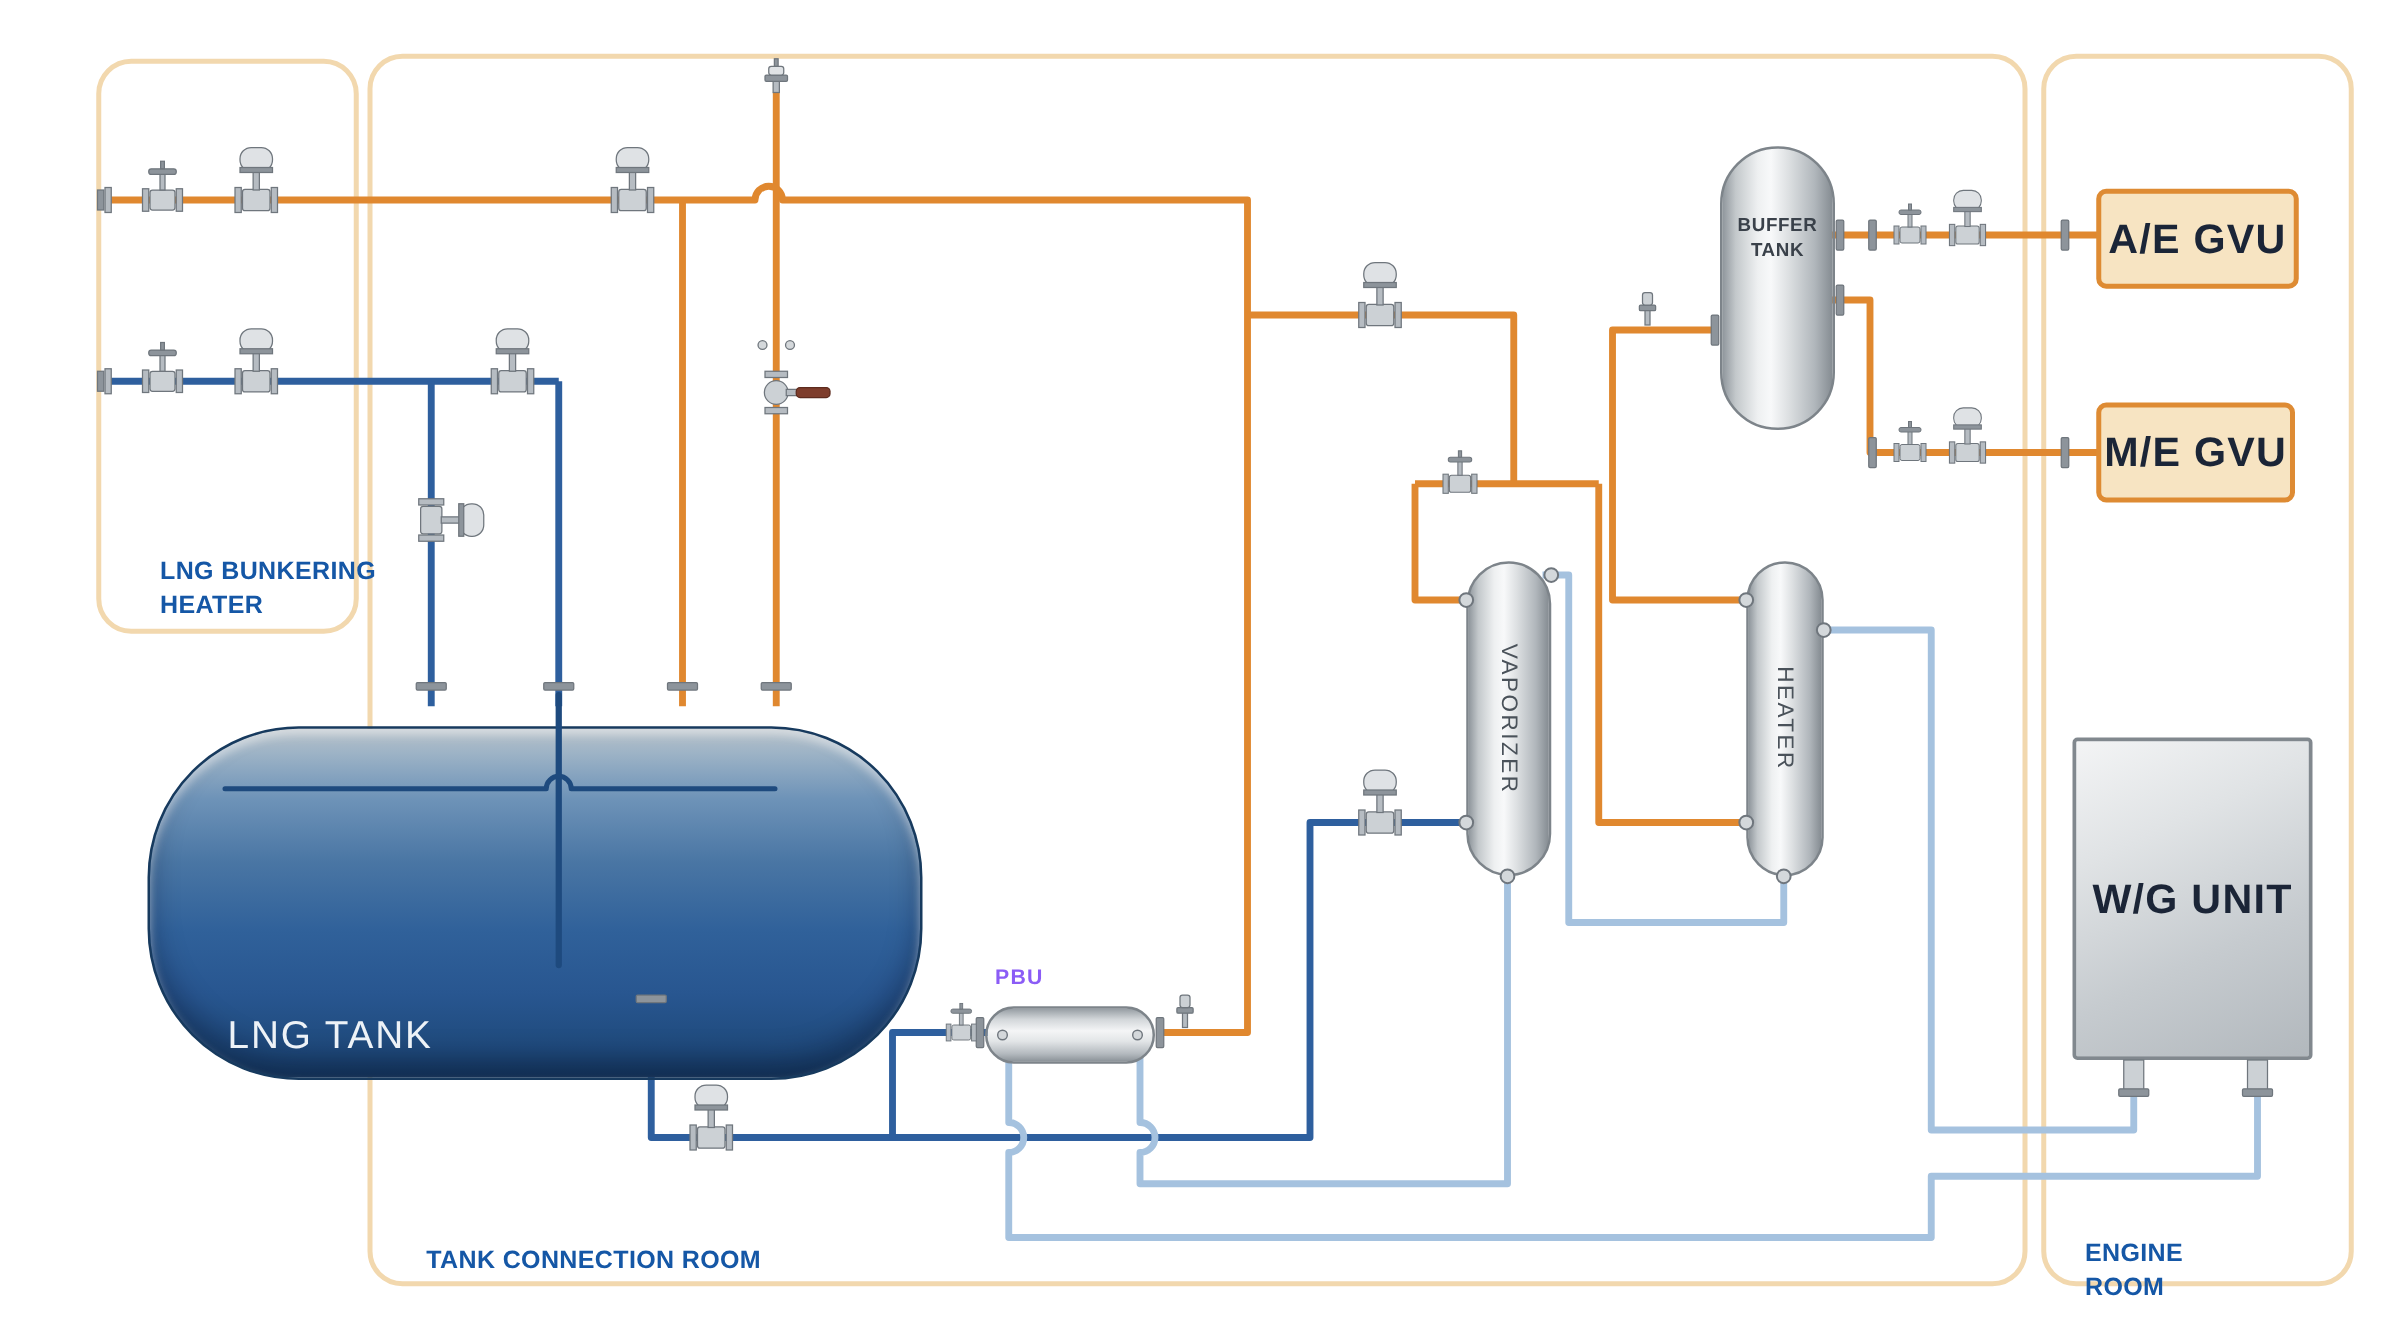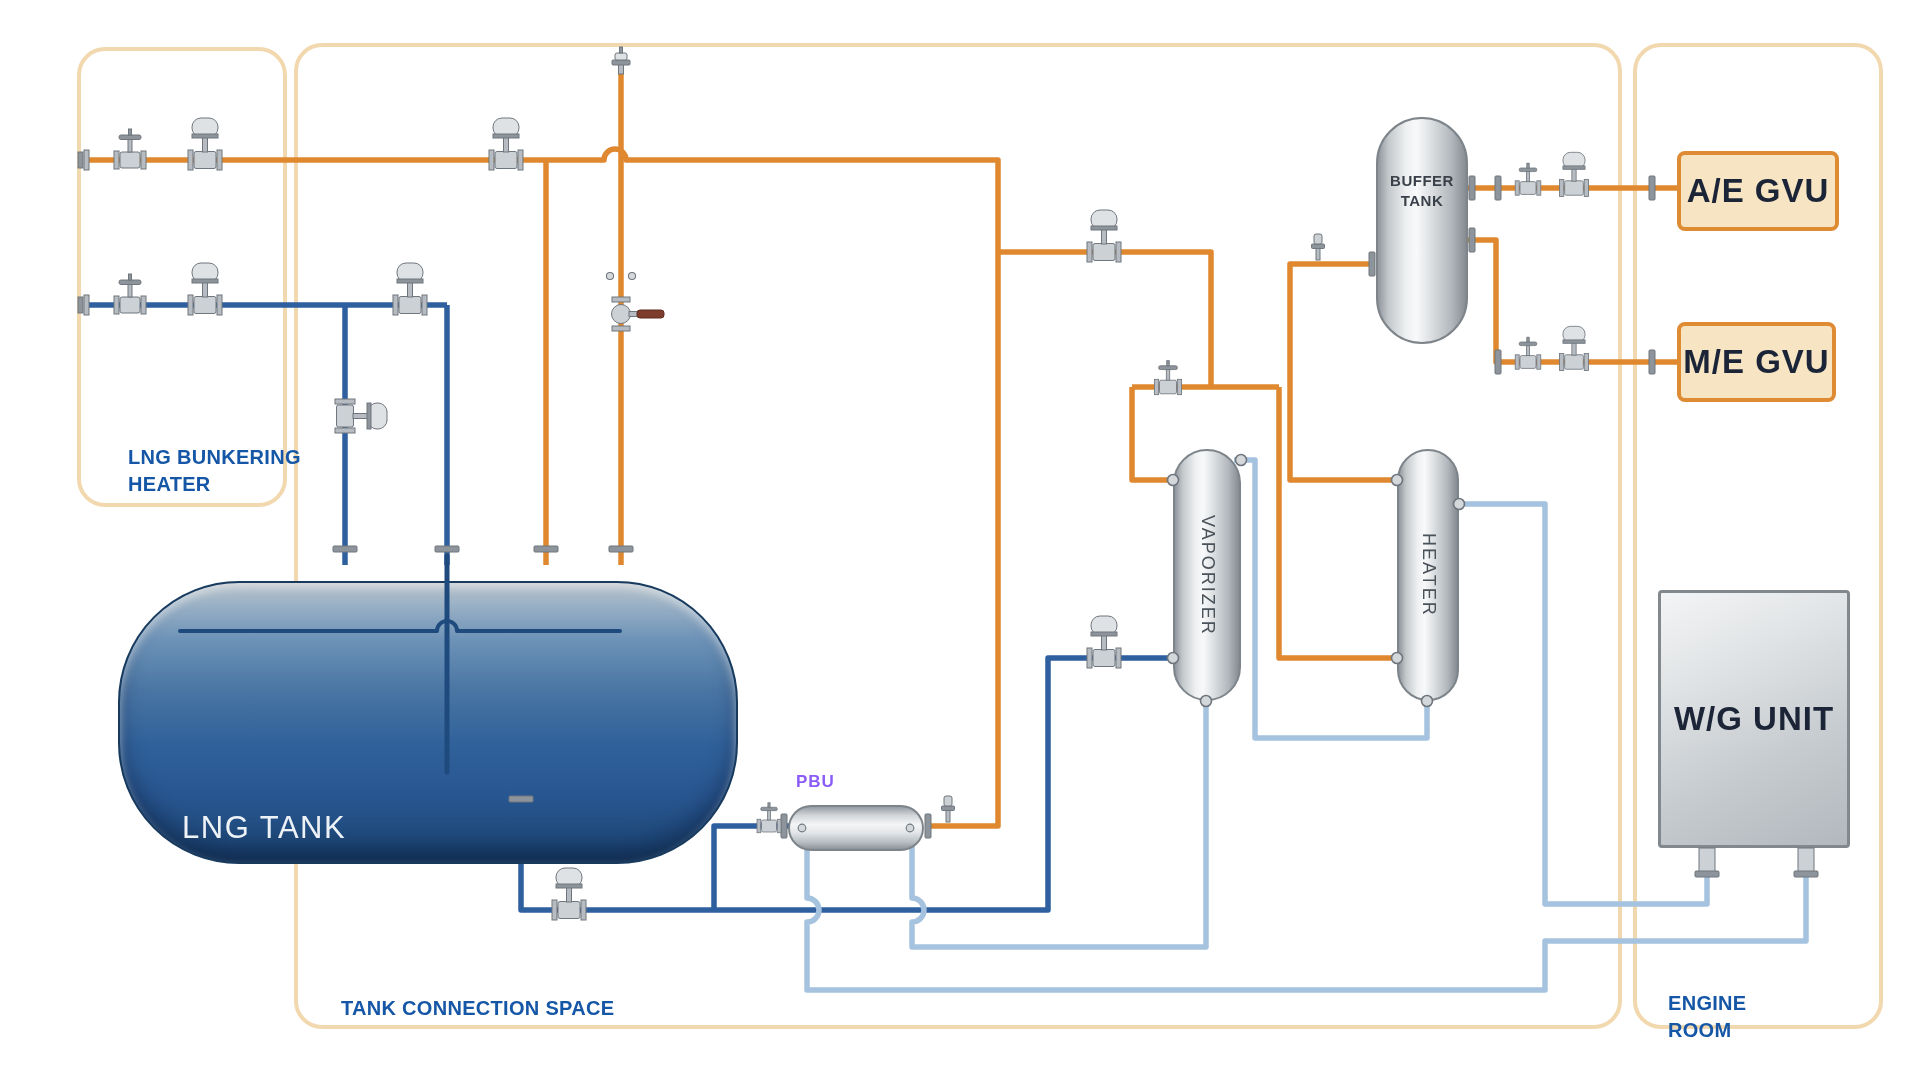--- a/index.html
+++ b/index.html
@@ -357,20 +357,20 @@
       </g>
     </svg>
 
   <div class="plabel">PBU</div>
 
   <div class="zlabel" id="lbl-bunkering">
     <div>LNG BUNKERING</div>
     <div>HEATER</div>
   </div>
 
-  <div class="zlabel" id="lbl-tcs">TANK CONNECTION SPACE</div>
+  <div class="zlabel" id="lbl-tcs">TANK CONNECTION ROOM</div>
 
   <div class="zlabel" id="lbl-engine">
     <div>ENGINE</div>
     <div>ROOM</div>
   </div>
 
 </div>
 
 </body></html>

